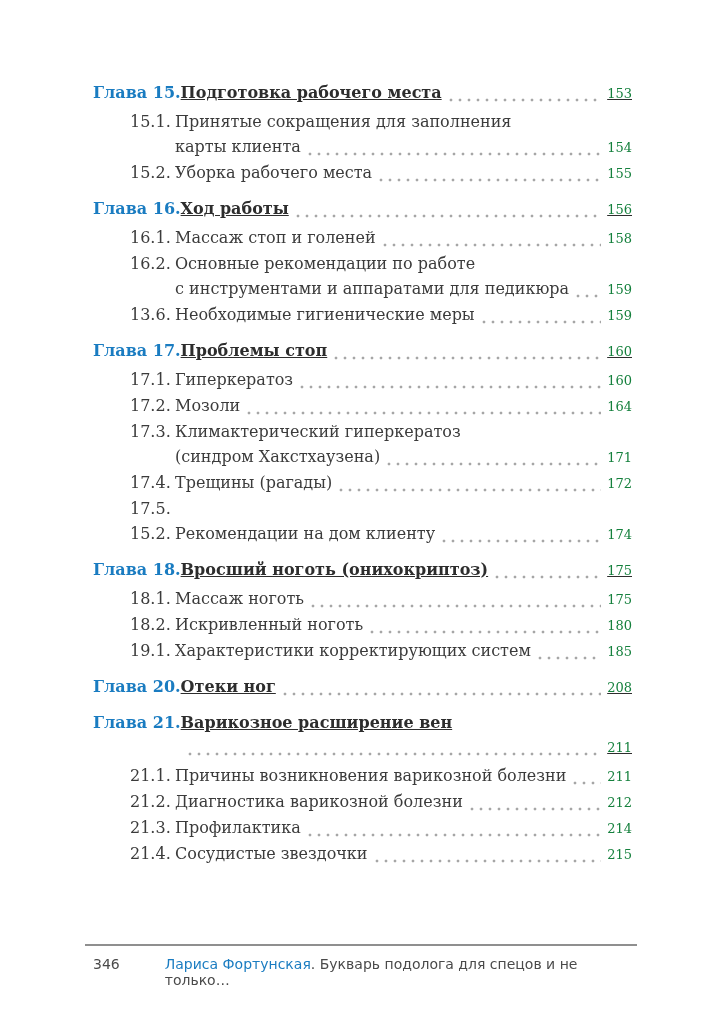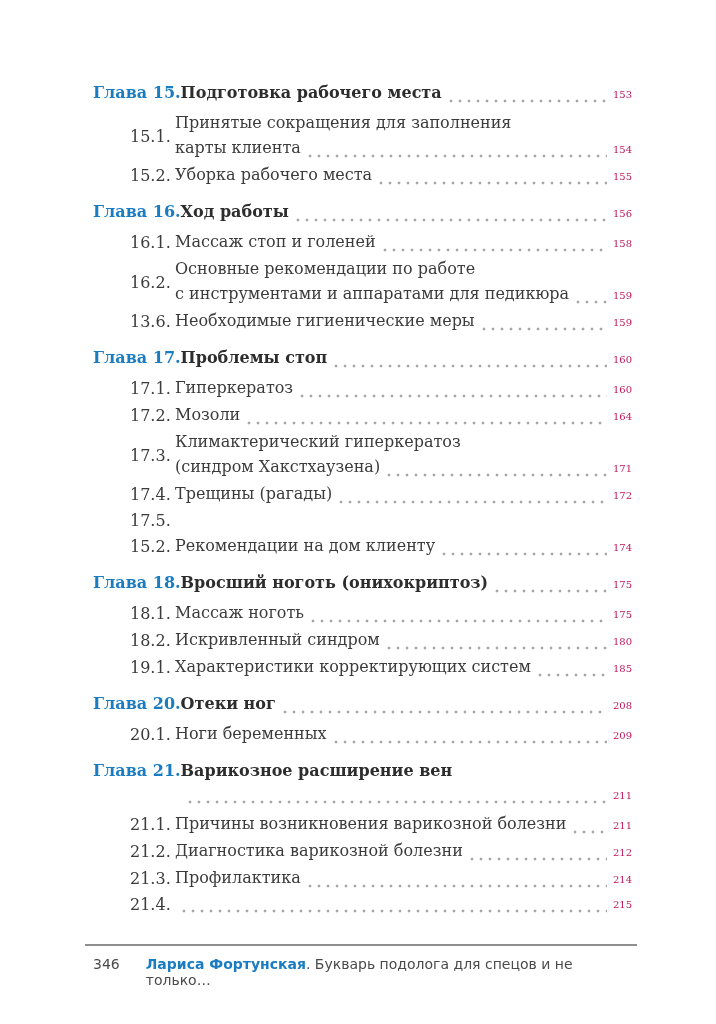--- a/index.html
+++ b/index.html
@@ -20,60 +20,61 @@
     display:flex;
     align-items:baseline;
     font-size:16px;
     line-height:25px;
     color:#3b3b3b;
   }
   .row .label { flex:0 0 80px; white-space:nowrap; }
   .row.chapter { margin-top:10px; margin-bottom:3px; }
   .row.chapter:first-child { margin-top:0; }
   .row.chapter .label { color:var(--accent,#1a7cc1); font-weight:700; }
-  .row.chapter .body { font-weight:700; color:#2d2d2d; }
-  .row.sub { padding-left:37px;align-items:center; }
+  .row.chapter .body { font-weight:700; color:#2d2d2d;text-decoration:underline; }
+  .row.sub { padding-left:37px; }
   .row.sub .label { flex:0 0 45px; }
   .body { flex:1; display:flex; flex-direction:column; min-width:0; }
   .line { display:flex; align-items:baseline; }
   .leader {
     flex:1;
     align-self:flex-end;
     height:4px;
     min-width:18px;
     margin:0 6px 4px 7px;
     background-image:radial-gradient(circle at 2px 2px, #a6a6a6 1.2px, transparent 1.7px);
     background-size:9px 4px;
     background-repeat:repeat-x;
     background-position:left bottom;
   }
   .pg {
-    font-size:10px;
+    font-size:13px;
     font-weight:400;
-    color:#be185d;
+    color:#15803d;
     white-space:nowrap;
   }
   .footer-rule {
     position:absolute;
     left:85px; top:944px;
     width:552px; height:2px;
     background:#8f8f8f;
   }
   .footer-text {
     position:absolute;
     left:93px; top:956px;
     width:540px;
     font-family:"DejaVu Sans", sans-serif;
     font-size:14px;
     color:#4a4a4a;
     display:flex;
     align-items:baseline;
+    gap:19px;
   }
   .footer-pagenum { margin-right:26px; }
-  .footer-author { color:var(--accent,#1a7cc1); font-weight:700; }
+  .footer-author { color:var(--accent,#1a7cc1); font-weight:400; }
 </style>
 </head>
 <body>
 
 <div class="page">
   <main class="toc" id="toc">
       <div class="row chapter">
         <span class="label">Глава 15.</span>
         <span class="body">
           <span class="line">
@@ -232,21 +233,21 @@
             <span class="t">Массаж ноготь</span>
             <span class="leader"></span>
             <span class="pg">175</span>
           </span>
         </span>
       </div>
       <div class="row sub">
         <span class="label">18.2.</span>
         <span class="body">
           <span class="line">
-            <span class="t">Искривленный синдром</span>
+            <span class="t">Искривленный ноготь</span>
             <span class="leader"></span>
             <span class="pg">180</span>
           </span>
         </span>
       </div>
       <div class="row sub">
         <span class="label">19.1.</span>
         <span class="body">
           <span class="line">
             <span class="t">Характеристики корректирующих систем</span>
@@ -258,30 +259,20 @@
       <div class="row chapter">
         <span class="label">Глава 20.</span>
         <span class="body">
           <span class="line">
             <span class="t">Отеки ног</span>
             <span class="leader"></span>
             <span class="pg">208</span>
           </span>
         </span>
       </div>
-      <div class="row sub">
-        <span class="label">20.1.</span>
-        <span class="body">
-          <span class="line">
-            <span class="t">Ноги беременных</span>
-            <span class="leader"></span>
-            <span class="pg">209</span>
-          </span>
-        </span>
-      </div>
       <div class="row chapter">
         <span class="label">Глава 21.</span>
         <span class="body">
           <span class="line">
             <span class="t">Варикозное расширение вен</span>
           </span>
           <span class="line">
             <span class="leader"></span>
             <span class="pg">211</span>
           </span>
@@ -314,20 +305,21 @@
             <span class="t">Профилактика</span>
             <span class="leader"></span>
             <span class="pg">214</span>
           </span>
         </span>
       </div>
       <div class="row sub">
         <span class="label">21.4.</span>
         <span class="body">
           <span class="line">
+            <span class="t">Сосудистые звездочки</span>
             <span class="leader"></span>
             <span class="pg">215</span>
           </span>
         </span>
       </div>
     </main>
 
   <div class="footer-rule"></div>
   <footer class="footer-text">
     <span class="footer-pagenum">346</span>

